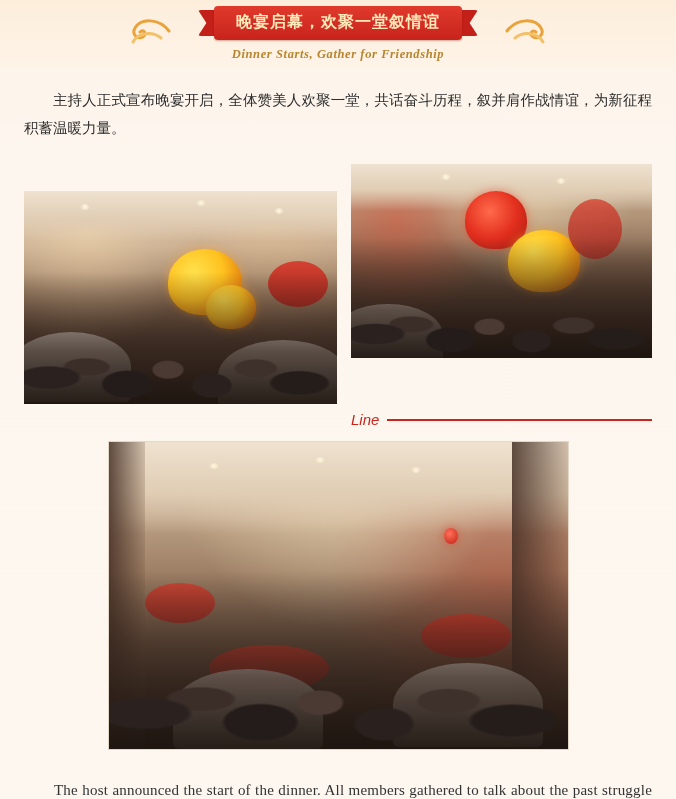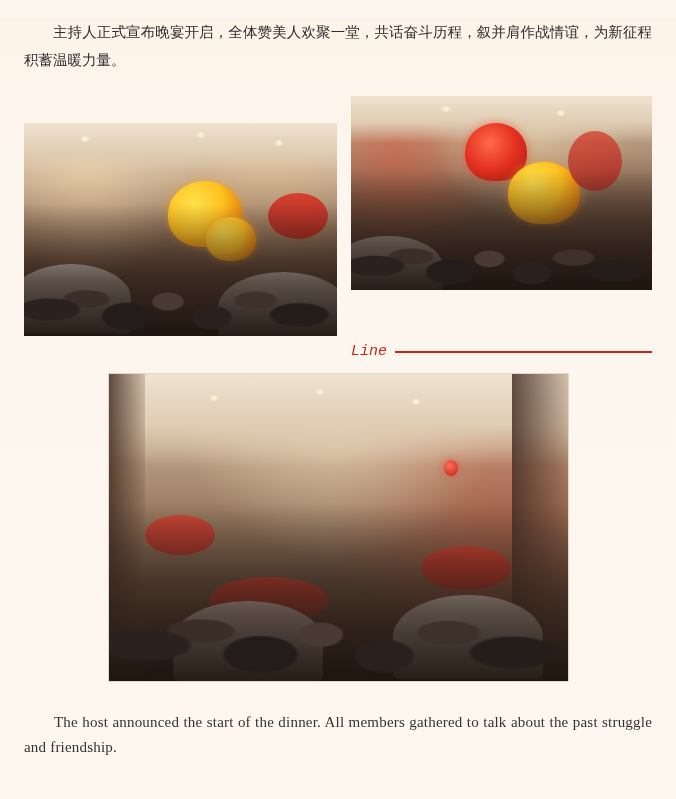--- a/index.html
+++ b/index.html
@@ -207,21 +207,21 @@
 
   
   .sign-row {
     display: flex;
     align-items: center;
     gap: 8px;
     margin-top: 8px;
   }
   .sign-mark {
     color: #c8261c;
-    font-family: Liberation Mono, monospace;
+    font-family: Liberation Sans, sans-serif;
     font-style: italic;
     font-size: 15px;
     line-height: 1;
     white-space: nowrap;
   }
   .sign-line {
     flex: 1;
     height: 2px;
     background: #c8261c;
   }
@@ -241,20 +241,38 @@
     text-indent: 2em;
     font-family: "Liberation Serif", serif;
     letter-spacing: .2px;
   }
 </style>
 </head>
 <body>
 
 <div class="page">
 
+  <div class="banner">
+    <div class="banner-inner">
+
+      <svg class="swirl left" viewBox="0 0 60 30">
+        <path d="M58 15 C48 2, 30 2, 24 12 C20 19, 28 25, 33 20 C36 17, 32 13, 29 16" fill="none" stroke="#e9a33a" stroke-width="3" stroke-linecap="round"></path>
+        <path d="M50 22 C40 14, 26 18, 22 26" fill="none" stroke="#f2c169" stroke-width="3" stroke-linecap="round"></path>
+      </svg>
+
+      <span class="ribbon">晚宴启幕，欢聚一堂叙情谊</span>
+
+      <svg class="swirl right" viewBox="0 0 60 30">
+        <path d="M2 15 C12 2, 30 2, 36 12 C40 19, 32 25, 27 20 C24 17, 28 13, 31 16" fill="none" stroke="#e9a33a" stroke-width="3" stroke-linecap="round"></path>
+        <path d="M10 22 C20 14, 34 18, 38 26" fill="none" stroke="#f2c169" stroke-width="3" stroke-linecap="round"></path>
+      </svg>
+
+      <div class="banner-sub">Dinner Starts, Gather for Friendship</div>
+    </div>
+  </div>
 
   <div class="content">
 
     <p class="para-cn">主持人正式宣布晚宴开启，全体赞美人欢聚一堂，共话奋斗历程，叙并肩作战情谊，为新征程积蓄温暖力量。</p>
 
     <div class="photo-row">
 
       <div class="photo" style="width:313px;height:213px;margin-top:27px;">
         <div class="ph-inner scene-hall">
           <div class="ceiling"></div>

